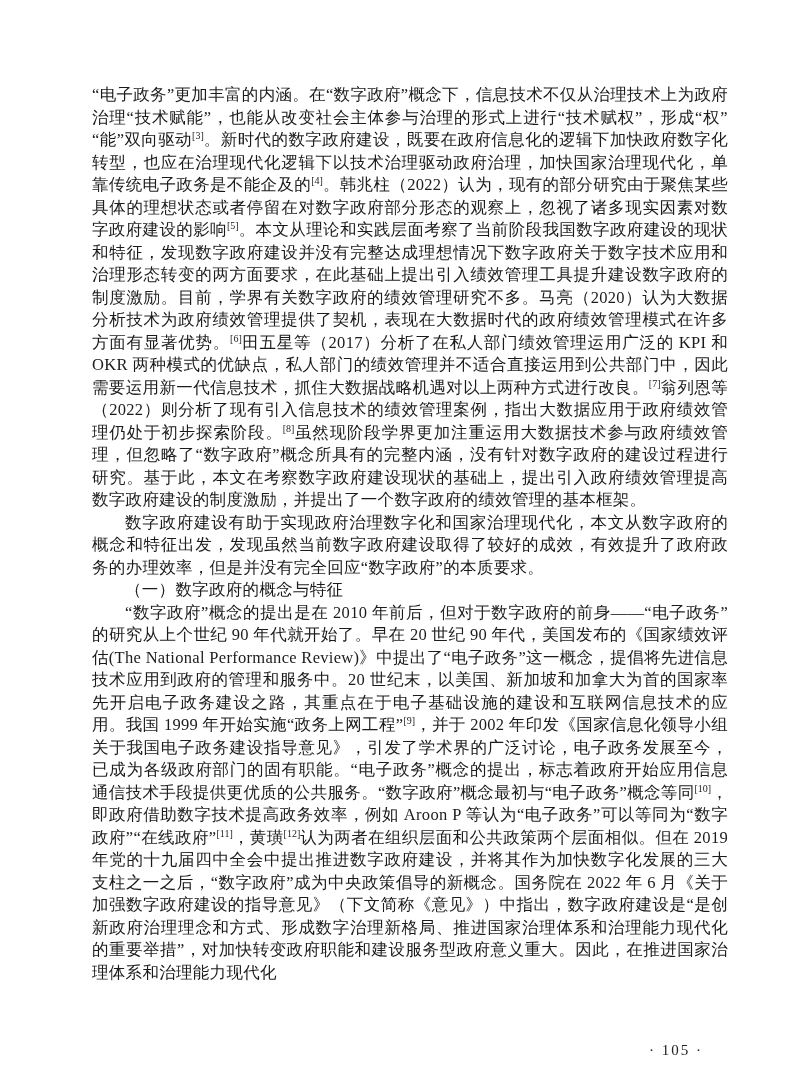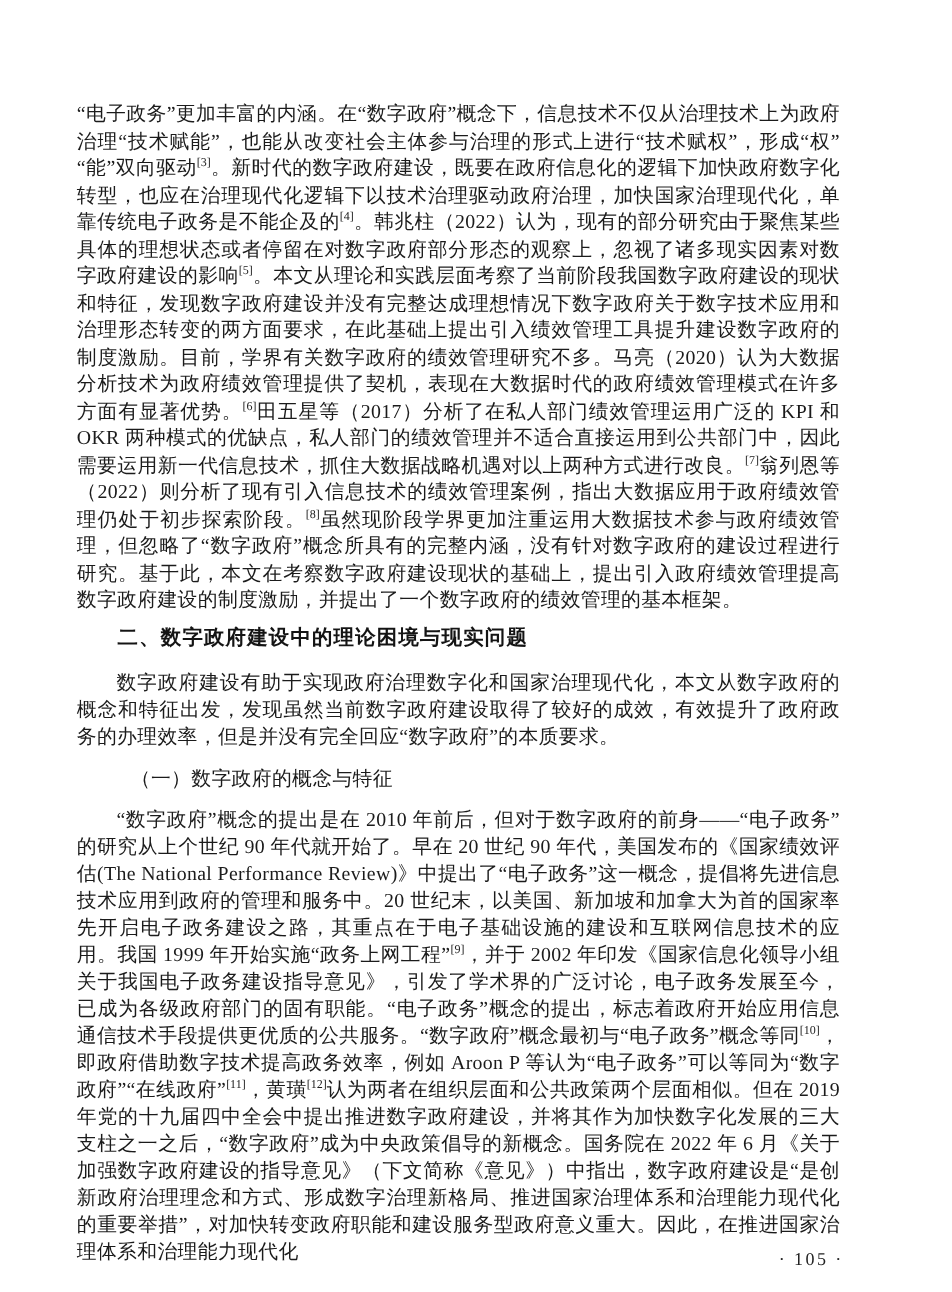--- a/index.html
+++ b/index.html
@@ -10,21 +10,21 @@
   body {
     position: relative;
     width: 793px;
     height: 1077px;
     overflow: hidden;
     font-family: "Liberation Serif", "DejaVu Serif", serif;
     color: #1b1b1b;
   }
   .page-body {
     position: absolute;
-    left: 64px;
+    left: 92px;
     top: 84px;
     width: 636px;
   }
   .para {
     margin: 0;
     font-size: 16.5px;
     line-height: 22.5px;
     text-align: justify;
     letter-spacing: 0.3px;
   }
@@ -35,21 +35,21 @@
     font-family: "Liberation Sans", "DejaVu Sans", sans-serif;
     font-weight: bold;
     font-size: 17px;
     line-height: 22.5px;
     margin: 9px 0 15px 0;
     text-indent: 2em;
     letter-spacing: 1px;
     color: #141414;
   }
   .subheading {
-    margin: 12px;
+    margin: 0;
   }
   sup.ref {
     font-size: 10px;
     line-height: 0;
     vertical-align: super;
     letter-spacing: 0;
   }
   .page-number {
     position: absolute;
     top: 1042px;
@@ -59,21 +59,20 @@
     color: #222222;
   }
 </style>
 </head>
 <body>
 
 <div class="page-body">
 
   <p class="para"><span>“电子政务”更加丰富的内涵。在“数字政府”概念下，信息技术不仅从治理技术上为政府治理“技术赋能”，也能从改变社会主体参与治理的形式上进行“技术赋权”，形成“权”“能”双向驱动</span><sup class="ref">[3]</sup><span>。新时代的数字政府建设，既要在政府信息化的逻辑下加快政府数字化转型，也应在治理现代化逻辑下以技术治理驱动政府治理，加快国家治理现代化，单靠传统电子政务是不能企及的</span><sup class="ref">[4]</sup><span>。韩兆柱（2022）认为，现有的部分研究由于聚焦某些具体的理想状态或者停留在对数字政府部分形态的观察上，忽视了诸多现实因素对数字政府建设的影响</span><sup class="ref">[5]</sup><span>。本文从理论和实践层面考察了当前阶段我国数字政府建设的现状和特征，发现数字政府建设并没有完整达成理想情况下数字政府关于数字技术应用和治理形态转变的两方面要求，在此基础上提出引入绩效管理工具提升建设数字政府的制度激励。目前，学界有关数字政府的绩效管理研究不多。马亮（2020）认为大数据分析技术为政府绩效管理提供了契机，表现在大数据时代的政府绩效管理模式在许多方面有显著优势。</span><sup class="ref">[6]</sup><span>田五星等（2017）分析了在私人部门绩效管理运用广泛的 KPI 和 OKR 两种模式的优缺点，私人部门的绩效管理并不适合直接运用到公共部门中，因此需要运用新一代信息技术，抓住大数据战略机遇对以上两种方式进行改良。</span><sup class="ref">[7]</sup><span>翁列恩等（2022）则分析了现有引入信息技术的绩效管理案例，指出大数据应用于政府绩效管理仍处于初步探索阶段。</span><sup class="ref">[8]</sup><span>虽然现阶段学界更加注重运用大数据技术参与政府绩效管理，但忽略了“数字政府”概念所具有的完整内涵，没有针对数字政府的建设过程进行研究。基于此，本文在考察数字政府建设现状的基础上，提出引入政府绩效管理提高数字政府建设的制度激励，并提出了一个数字政府的绩效管理的基本框架。</span></p>
 
-  <h2 class="section-heading">二、数字政府建设中的理论困境与现实问题</h2>
 
   <p class="para indent"><span>数字政府建设有助于实现政府治理数字化和国家治理现代化，本文从数字政府的概念和特征出发，发现虽然当前数字政府建设取得了较好的成效，有效提升了政府政务的办理效率，但是并没有完全回应“数字政府”的本质要求。</span></p>
 
   <p class="para indent subheading">（一）数字政府的概念与特征</p>
 
   <p class="para indent"><span>“数字政府”概念的提出是在 2010 年前后，但对于数字政府的前身——“电子政务”的研究从上个世纪 90 年代就开始了。早在 20 世纪 90 年代，美国发布的《国家绩效评估(The National Performance Review)》中提出了“电子政务”这一概念，提倡将先进信息技术应用到政府的管理和服务中。20 世纪末，以美国、新加坡和加拿大为首的国家率先开启电子政务建设之路，其重点在于电子基础设施的建设和互联网信息技术的应用。我国 1999 年开始实施“政务上网工程”</span><sup class="ref">[9]</sup><span>，并于 2002 年印发《国家信息化领导小组关于我国电子政务建设指导意见》，引发了学术界的广泛讨论，电子政务发展至今，已成为各级政府部门的固有职能。“电子政务”概念的提出，标志着政府开始应用信息通信技术手段提供更优质的公共服务。“数字政府”概念最初与“电子政务”概念等同</span><sup class="ref">[10]</sup><span>，即政府借助数字技术提高政务效率，例如 Aroon P 等认为“电子政务”可以等同为“数字政府”“在线政府”</span><sup class="ref">[11]</sup><span>，黄璜</span><sup class="ref">[12]</sup><span>认为两者在组织层面和公共政策两个层面相似。但在 2019 年党的十九届四中全会中提出推进数字政府建设，并将其作为加快数字化发展的三大支柱之一之后，“数字政府”成为中央政策倡导的新概念。国务院在 2022 年 6 月《关于加强数字政府建设的指导意见》（下文简称《意见》）中指出，数字政府建设是“是创新政府治理理念和方式、形成数字治理新格局、推进国家治理体系和治理能力现代化的重要举措”，对加快转变政府职能和建设服务型政府意义重大。因此，在推进国家治理体系和治理能力现代化</span></p>
 
 </div>
 
 <div class="page-number">· 105 ·</div>

